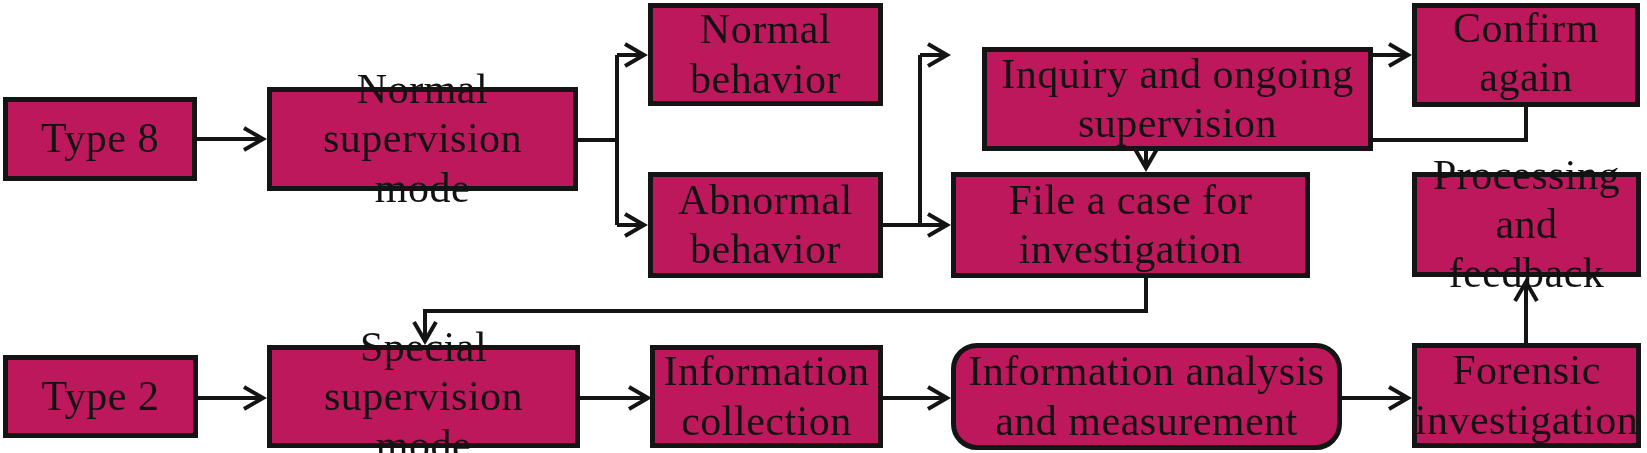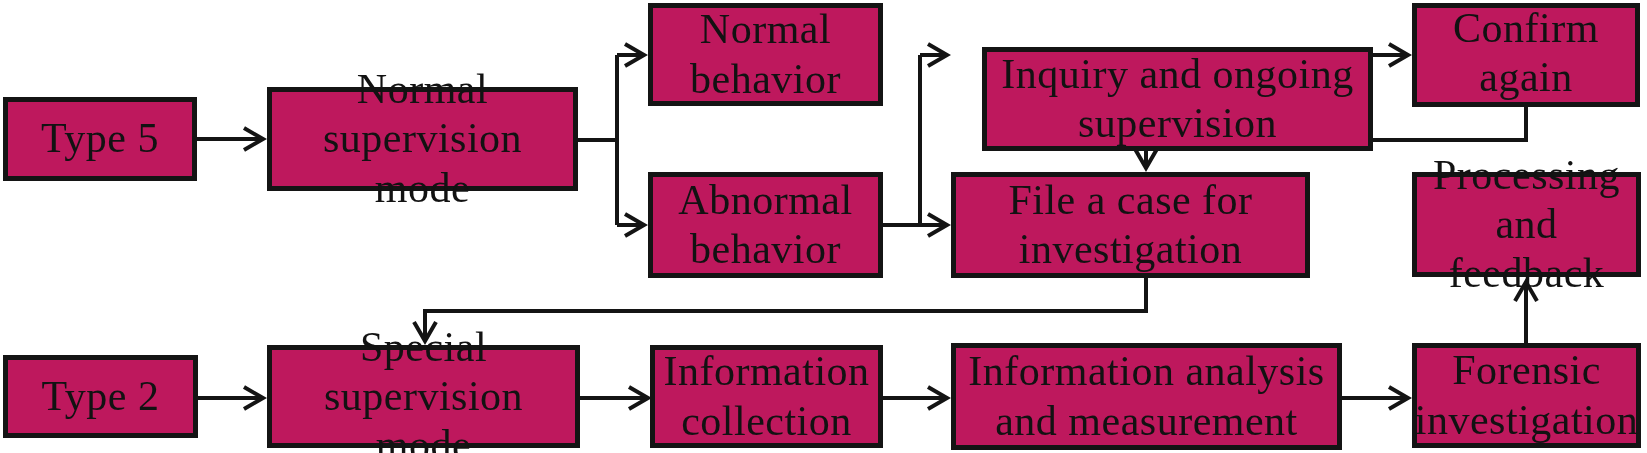--- a/index.html
+++ b/index.html
@@ -73,21 +73,21 @@
 
     <path d="M198,398 H263" marker-end="url(#arrow)"></path>
     <path d="M580,398 H648" marker-end="url(#arrow)"></path>
     <path d="M883,398 H947" marker-end="url(#arrow)"></path>
     <path d="M1342,398 H1408" marker-end="url(#arrow)"></path>
 
     <path d="M1526,343 V282" marker-end="url(#arrow)"></path>
   </svg>
 
   <div class="box" style="left:3px;   top:97px;  width:194px; height:84px;">
-    <span class="lbl">Type 5</span>
+    <span class="lbl">Type 8</span>
   </div>
 
   <div class="box" style="left:267px; top:87px;  width:311px; height:104px;">
     <span class="lbl">Normal
 supervision mode</span>
   </div>
 
   <div class="box" style="left:648px; top:3px;   width:235px; height:103px;">
     <span class="lbl">Normal
 behavior</span>
@@ -125,21 +125,21 @@
   <div class="box" style="left:267px; top:345px; width:313px; height:103px;justify-content:flex-end;">
     <span class="lbl">Special
 supervision mode</span>
   </div>
 
   <div class="box" style="left:650px; top:345px; width:233px; height:103px;">
     <span class="lbl">Information
 collection</span>
   </div>
 
-  <div class="box" style="left:951px; top:343px; width:391px; height:107px;">
+  <div class="box" style="left:951px; top:343px; width:391px; height:107px;border-radius:26px;">
     <span class="lbl">Information analysis
 and measurement</span>
   </div>
 
   <div class="box" style="left:1412px;top:343px; width:229px; height:105px;">
     <span class="lbl">Forensic
 investigation</span>
   </div>
 
 </div>

